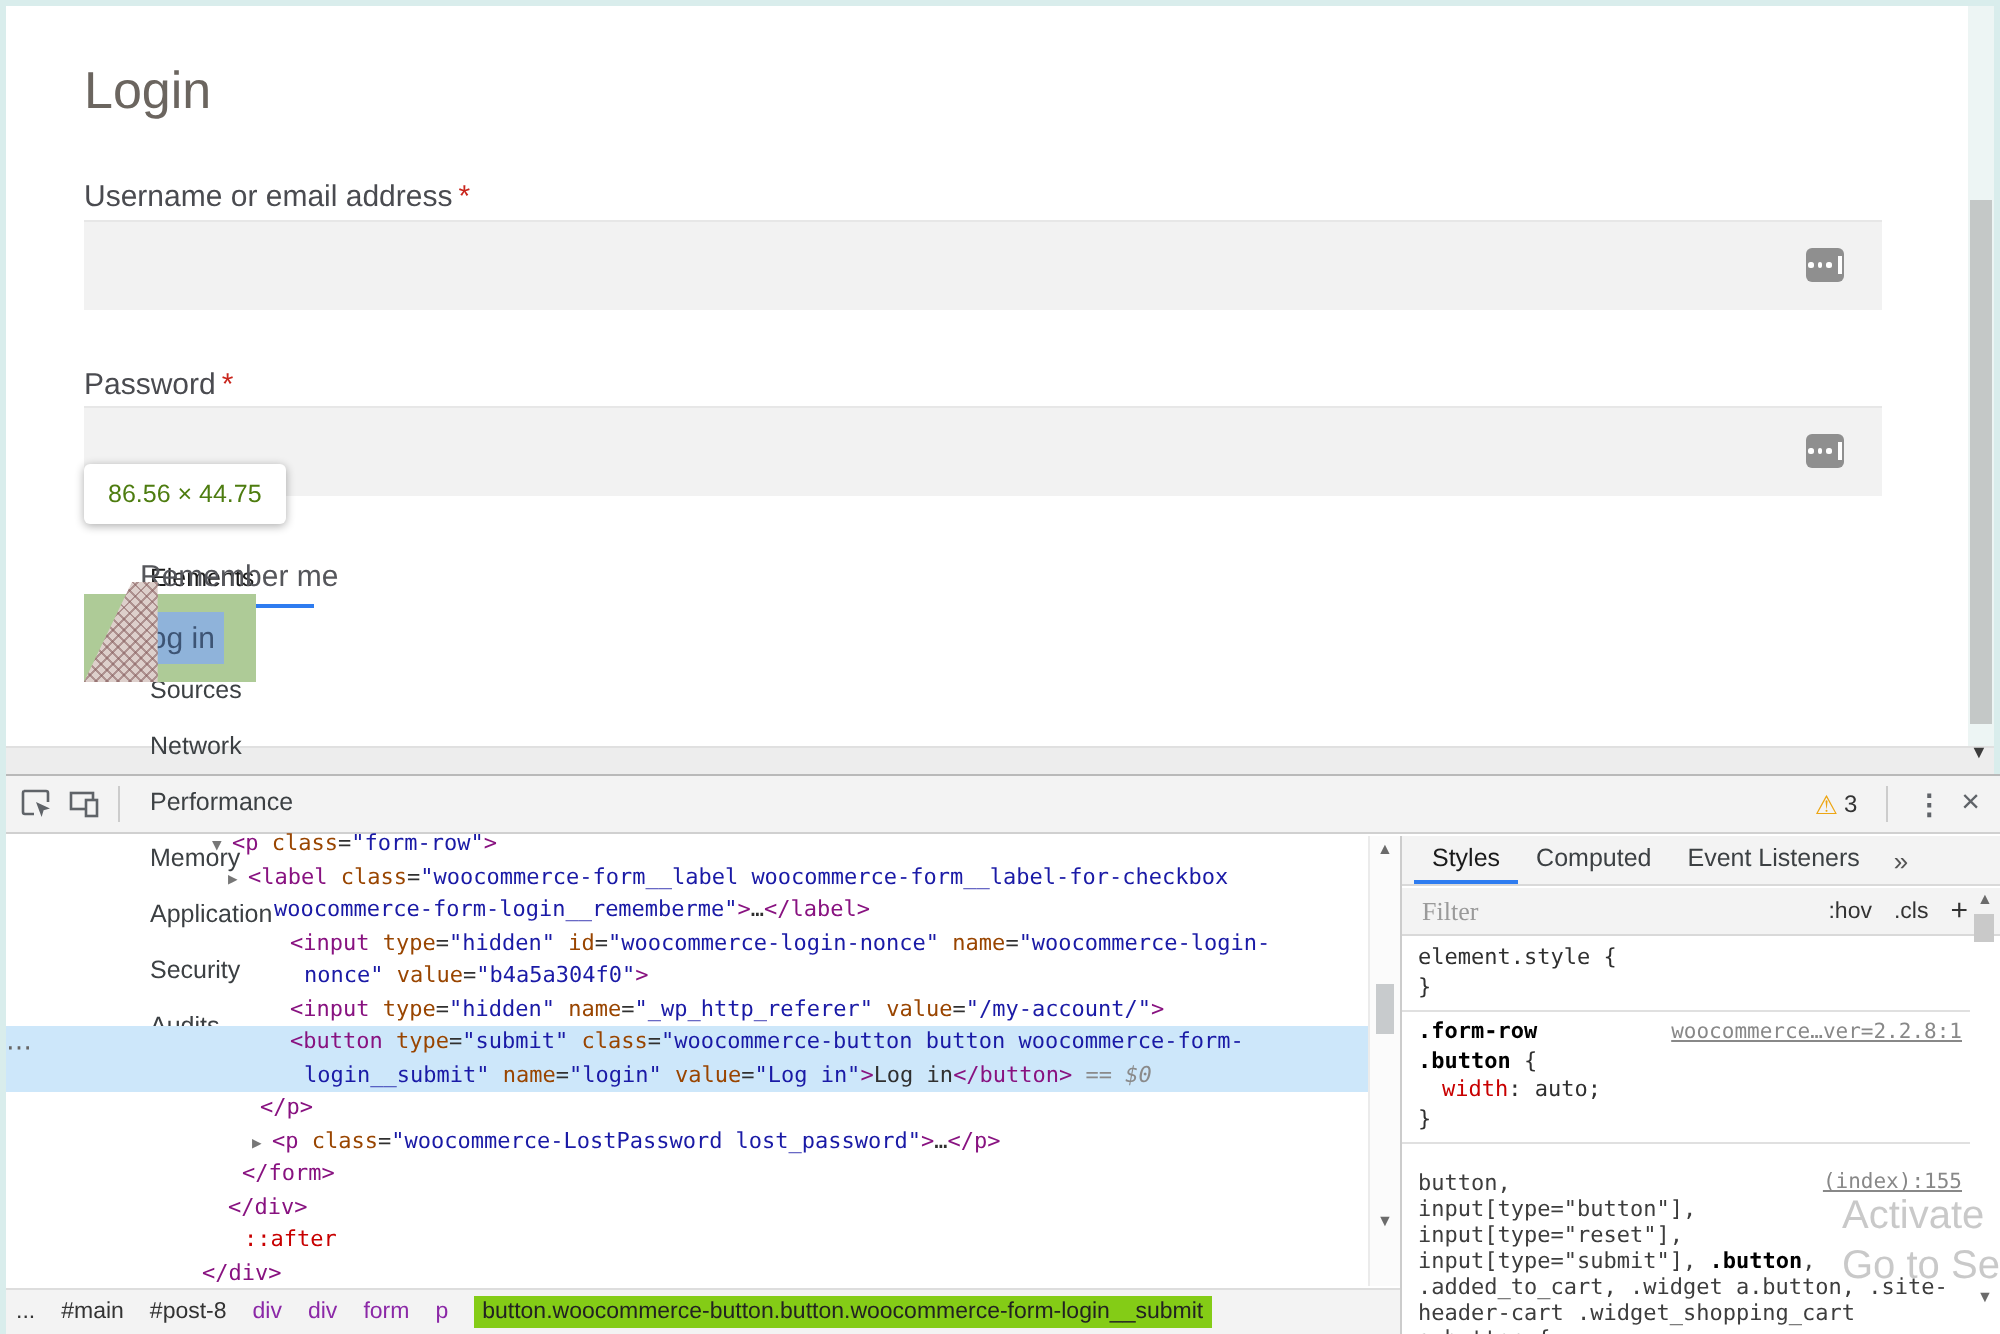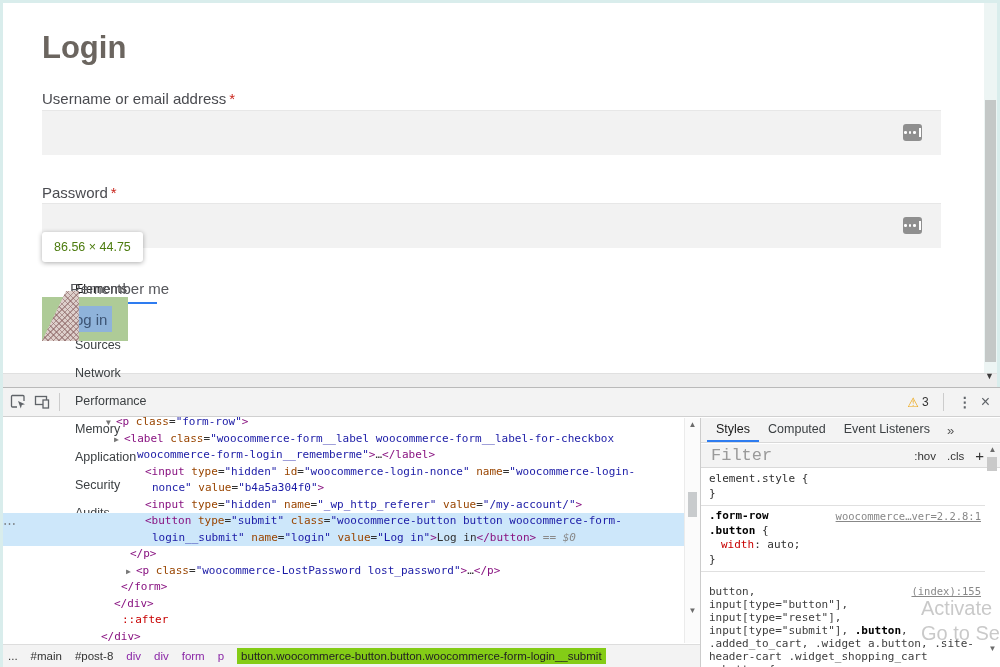--- a/index.html
+++ b/index.html
@@ -1,20 +1,20 @@
 <!DOCTYPE html>
 <html><head>
 <meta charset="utf-8">
 <style>
   html,body{margin:0;padding:0;background:#fff;}
   #root{position:relative;width:1000px;height:667px;background:#fff;overflow:hidden;
         font-family:"Liberation Sans",sans-serif;}
   .edge{position:absolute;background:#d9edec;z-index:60;}
   
-  #page-title{position:absolute;left:42px;top:30px;font-size:31px;font-weight:700;color:#6b655f;margin:0;}
+  #page-title{position:absolute;left:42px;top:30px;font-size:26px;font-weight:400;color:#6b655f;margin:0;}
   .field-label{position:absolute;font-size:15px;color:#4a4b50;}
   .req{color:#c9251c;margin-left:3px;}
   .input-box{position:absolute;left:42px;width:899px;height:44px;background:#f2f2f2;border-top:1px solid #e7e7e7;}
   .pm-icon{position:absolute;right:19px;top:13px;width:19px;height:17px;background:#8f8f8f;border-radius:3px;
            display:flex;align-items:center;justify-content:center;gap:2px;}
   .pm-dot{width:2.5px;height:2.5px;background:#fff;border-radius:50%;}
   .pm-bar{width:2px;height:9px;background:#fff;margin-left:1px;}
   #remember-label{position:absolute;left:70px;top:280px;font-size:15px;color:#55565b;z-index:1;}
   #inspect-tooltip{position:absolute;left:42px;top:232px;z-index:10;background:#fff;border-radius:3px;
            box-shadow:0 1px 5px rgba(0,0,0,.33);padding:7px 12px 8px 12px;display:flex;gap:13px;}
@@ -66,22 +66,22 @@
   .cr-active{background:#84cc16;color:#222;padding:2px 4px;}
   
   #dt-vdivider{position:absolute;left:700px;top:418px;width:1px;height:249px;background:#ccc;}
   #styles-tabs{position:absolute;left:701px;top:418px;width:299px;height:25px;background:#f3f3f3;
      border-bottom:1px solid #d9d9d9;display:flex;align-items:center;font-size:12.5px;box-sizing:border-box;padding-left:6px;}
   .stab{height:24px;line-height:23px;padding:0 9px;color:#3c4043;box-sizing:border-box;}
   .stab.active{color:#1a1a1a;border-bottom:2px solid #2e7cf0;}
   #styles-more{color:#555;font-size:13px;padding:0 8px;}
   #filter-row{position:absolute;left:701px;top:444px;width:299px;height:24px;background:#f3f3f3;
      border-bottom:1px solid #d9d9d9;display:flex;align-items:center;box-sizing:border-box;}
-  #filter-input{border:none;background:transparent;font-size:17px;color:#0f172a;width:130px;margin-left:8px;outline:none;
-     font-family:Liberation Mono, monospace;}
+  #filter-input{border:none;background:transparent;font-size:13px;color:#0f172a;width:130px;margin-left:8px;outline:none;
+     font-family:Liberation Serif, serif;}
   #filter-input::placeholder{color:#9a9a9a;}
   #filter-right{margin-left:auto;display:flex;align-items:center;gap:11px;margin-right:16px;font-size:11.5px;color:#333;}
   #add-rule{font-size:15px;}
   #styles-content{position:absolute;left:701px;top:468px;width:284px;height:199px;overflow:hidden;
      font-family:"DejaVu Sans Mono",monospace;font-size:11px;color:#303030;}
   .sblock{border-bottom:1px solid #e0e0e0;padding:3px 0 4px 0;}
   .sblock.b2{border-bottom:none;padding-top:13px;}
   .b0 .sline{line-height:15px;}
   .b1 .sline{line-height:14.5px;}
   .b2 .sline{line-height:13px;}

